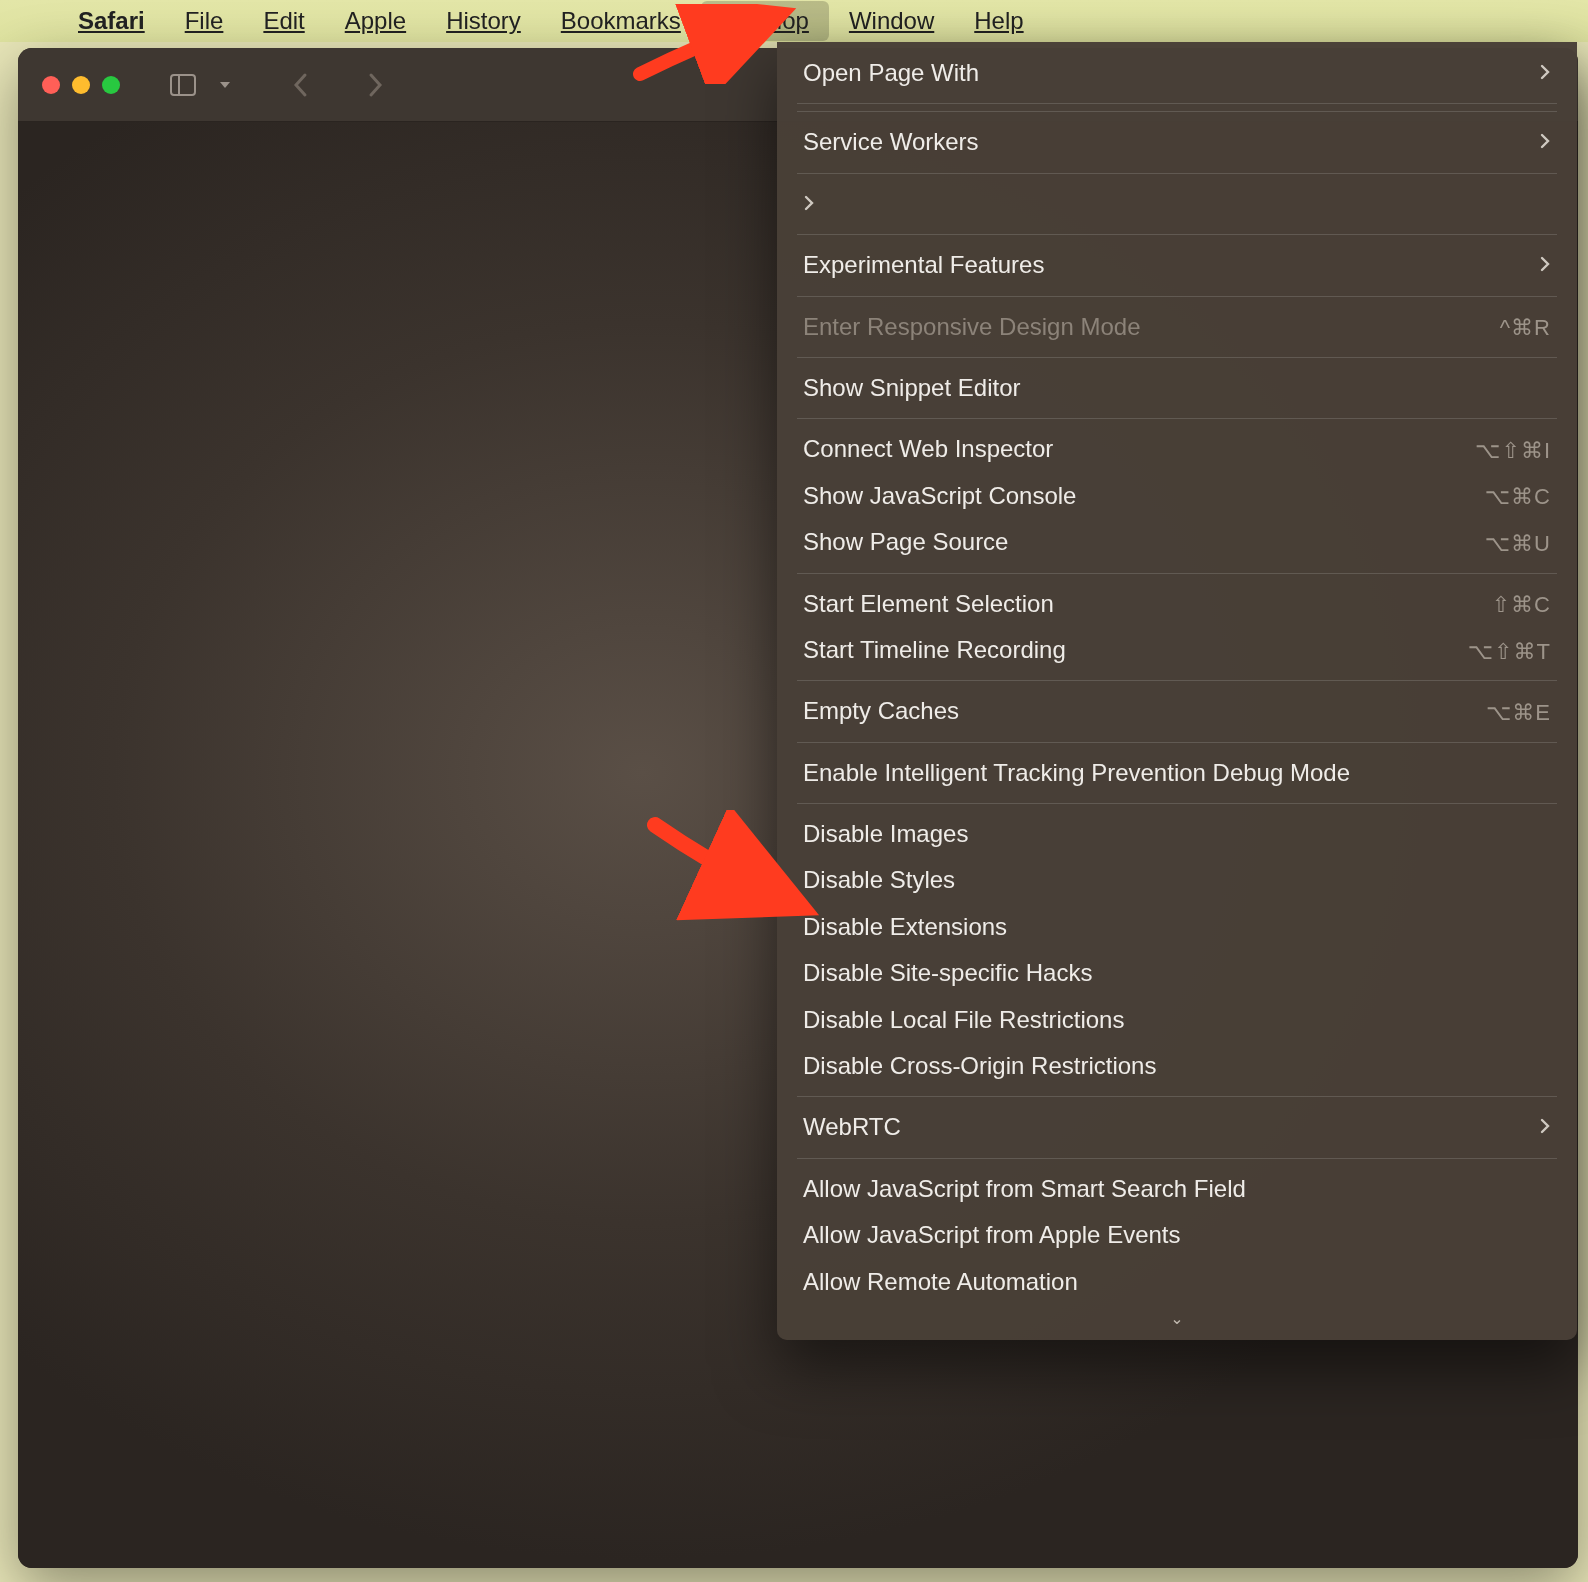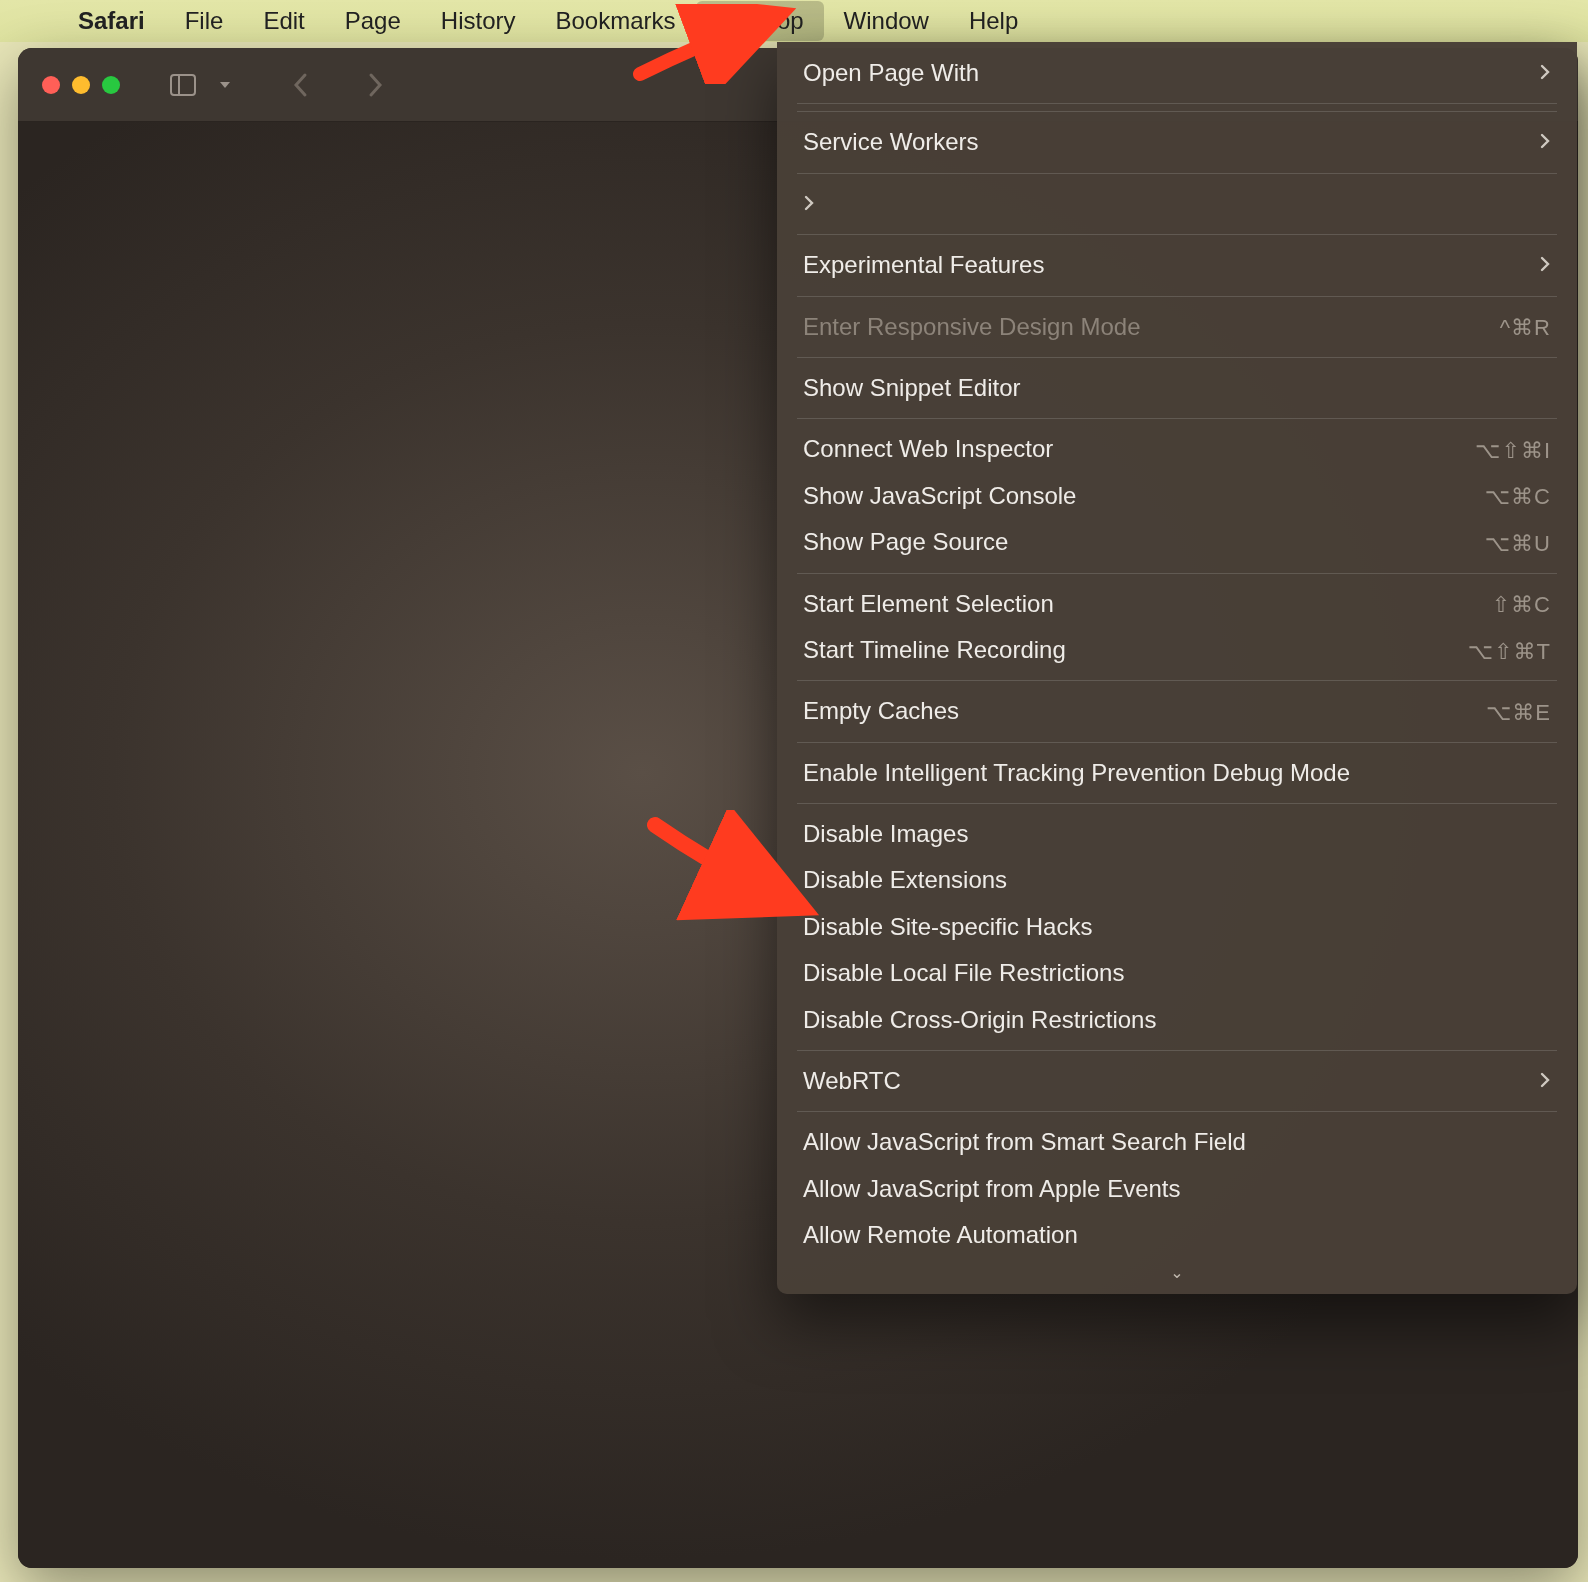--- a/index.html
+++ b/index.html
@@ -7,21 +7,21 @@
   body { background: #e8e6b8; position: relative; }
 
   
   .menubar {
     position: absolute; left: 0; top: 0; width: 1588px; height: 42px;
     background: linear-gradient(#e3e6a8, #dfe3a0);
     display: flex; align-items: center; padding-left: 30px;
     font-size: 24px; color: #222;
   }
   .menubar .apple { font-size: 26px; margin-right: 28px; }
-  .menubar .mitem { padding: 6px 20px; cursor: default; }
+  .menubar .mitem { padding: 6px 20px; cursor: default; text-decoration: underline; }
   .menubar .mitem.bold { font-weight: 700; }
   .menubar .mitem.sel { background: rgba(0,0,0,0.18); border-radius: 6px; }
 
   
   .window {
     position: absolute; left: 18px; top: 48px; width: 1560px; height: 1520px;
     background: #332c27; border-radius: 14px; box-shadow: 0 20px 60px rgba(0,0,0,0.4);
     overflow: hidden;
   }
   .toolbar {
@@ -60,21 +60,21 @@
   .arrow { position:absolute; pointer-events:none; }
 </style>
 </head>
 <body>
 
 <div class="menubar">
   <span class="apple"></span>
   <span class="mitem bold">Safari</span>
   <span class="mitem">File</span>
   <span class="mitem">Edit</span>
-  <span class="mitem">Page</span>
+  <span class="mitem">Apple</span>
   <span class="mitem">History</span>
   <span class="mitem">Bookmarks</span>
   <span class="mitem sel">Develop</span>
   <span class="mitem">Window</span>
   <span class="mitem">Help</span>
 </div>
 
 <div class="window">
   <div class="toolbar">
     <div class="traffic">
@@ -175,20 +175,23 @@
       <span>Empty Caches</span>
       <span class="sc">⌥⌘E</span>
     </div>
     <div class="sep"></div>
     <div class="mi">
       <span>Enable Intelligent Tracking Prevention Debug Mode</span>
     </div>
     <div class="sep"></div>
     <div class="mi">
       <span>Disable Images</span>
+    </div>
+    <div class="mi">
+      <span>Disable Styles</span>
     </div>
     <div class="mi">
       <span>Disable Extensions</span>
     </div>
     <div class="mi">
       <span>Disable Site-specific Hacks</span>
     </div>
     <div class="mi">
       <span>Disable Local File Restrictions</span>
     </div>

